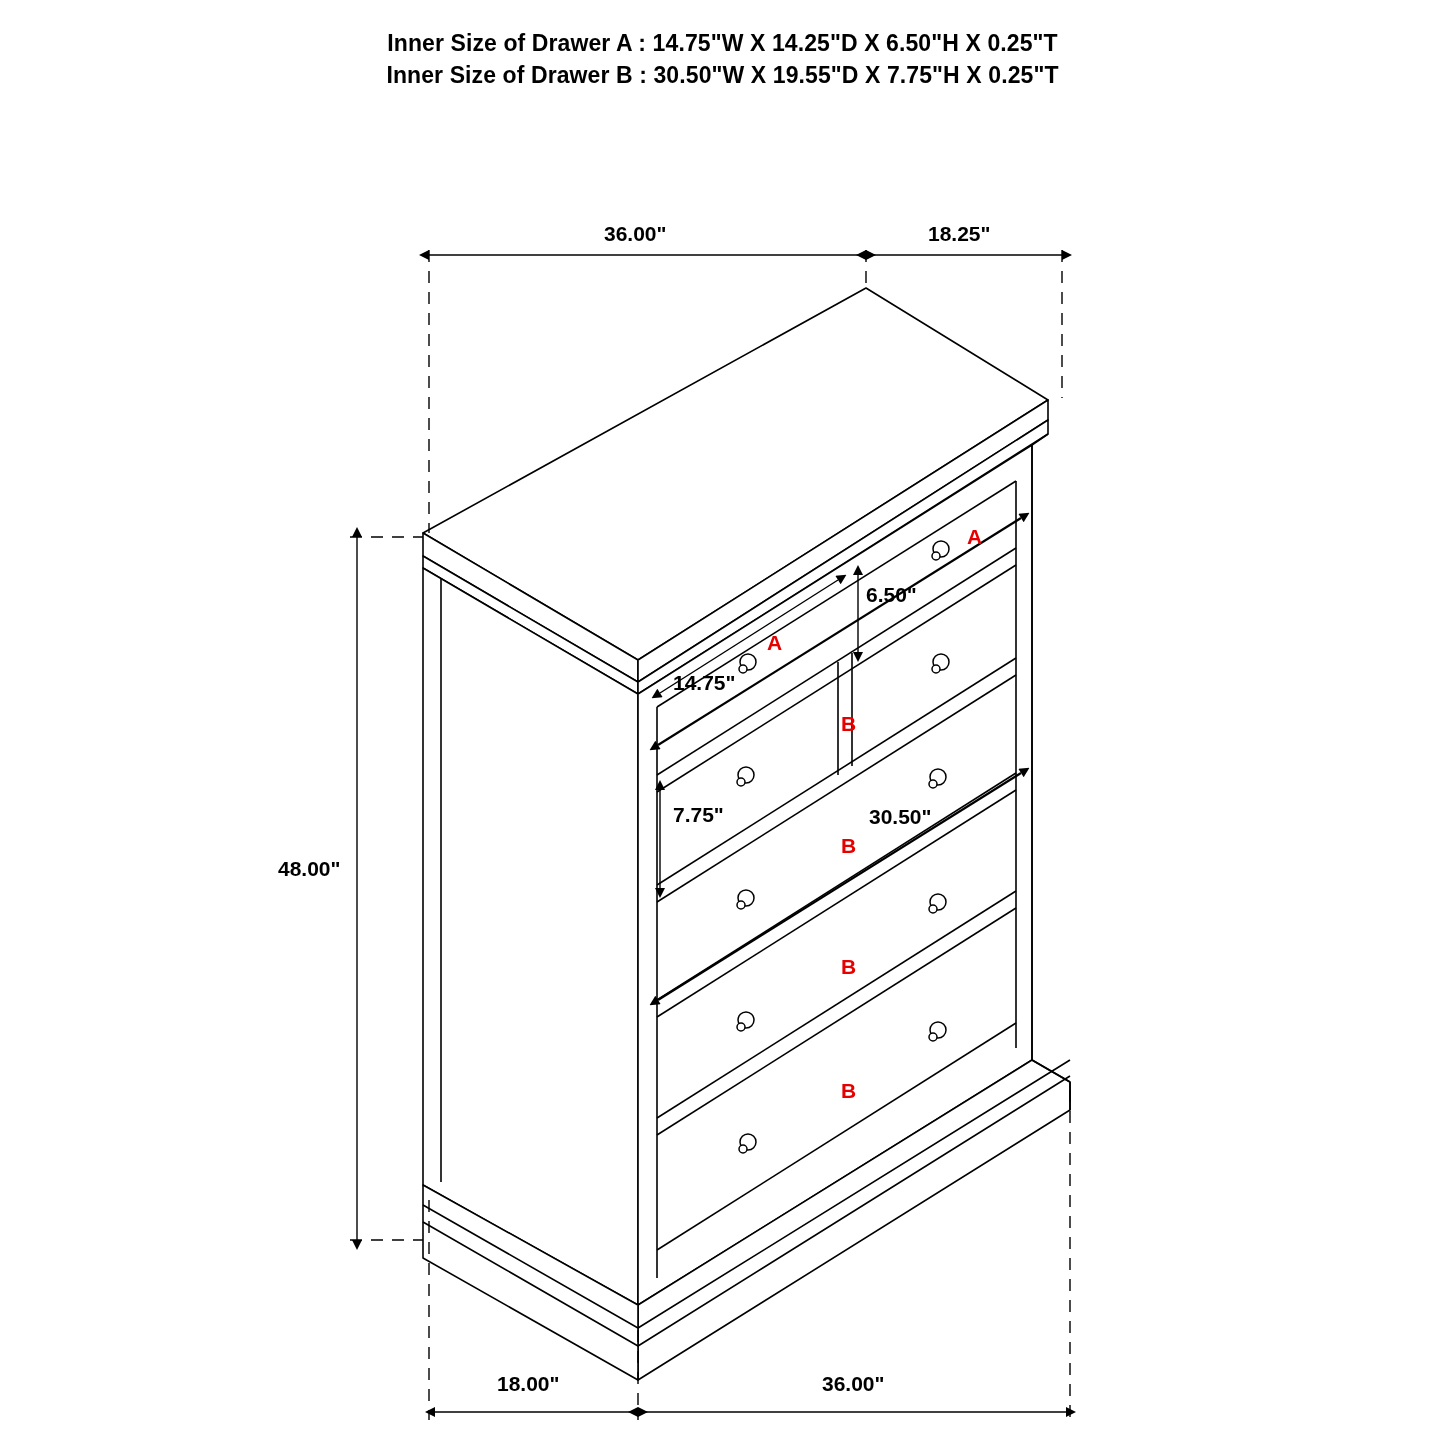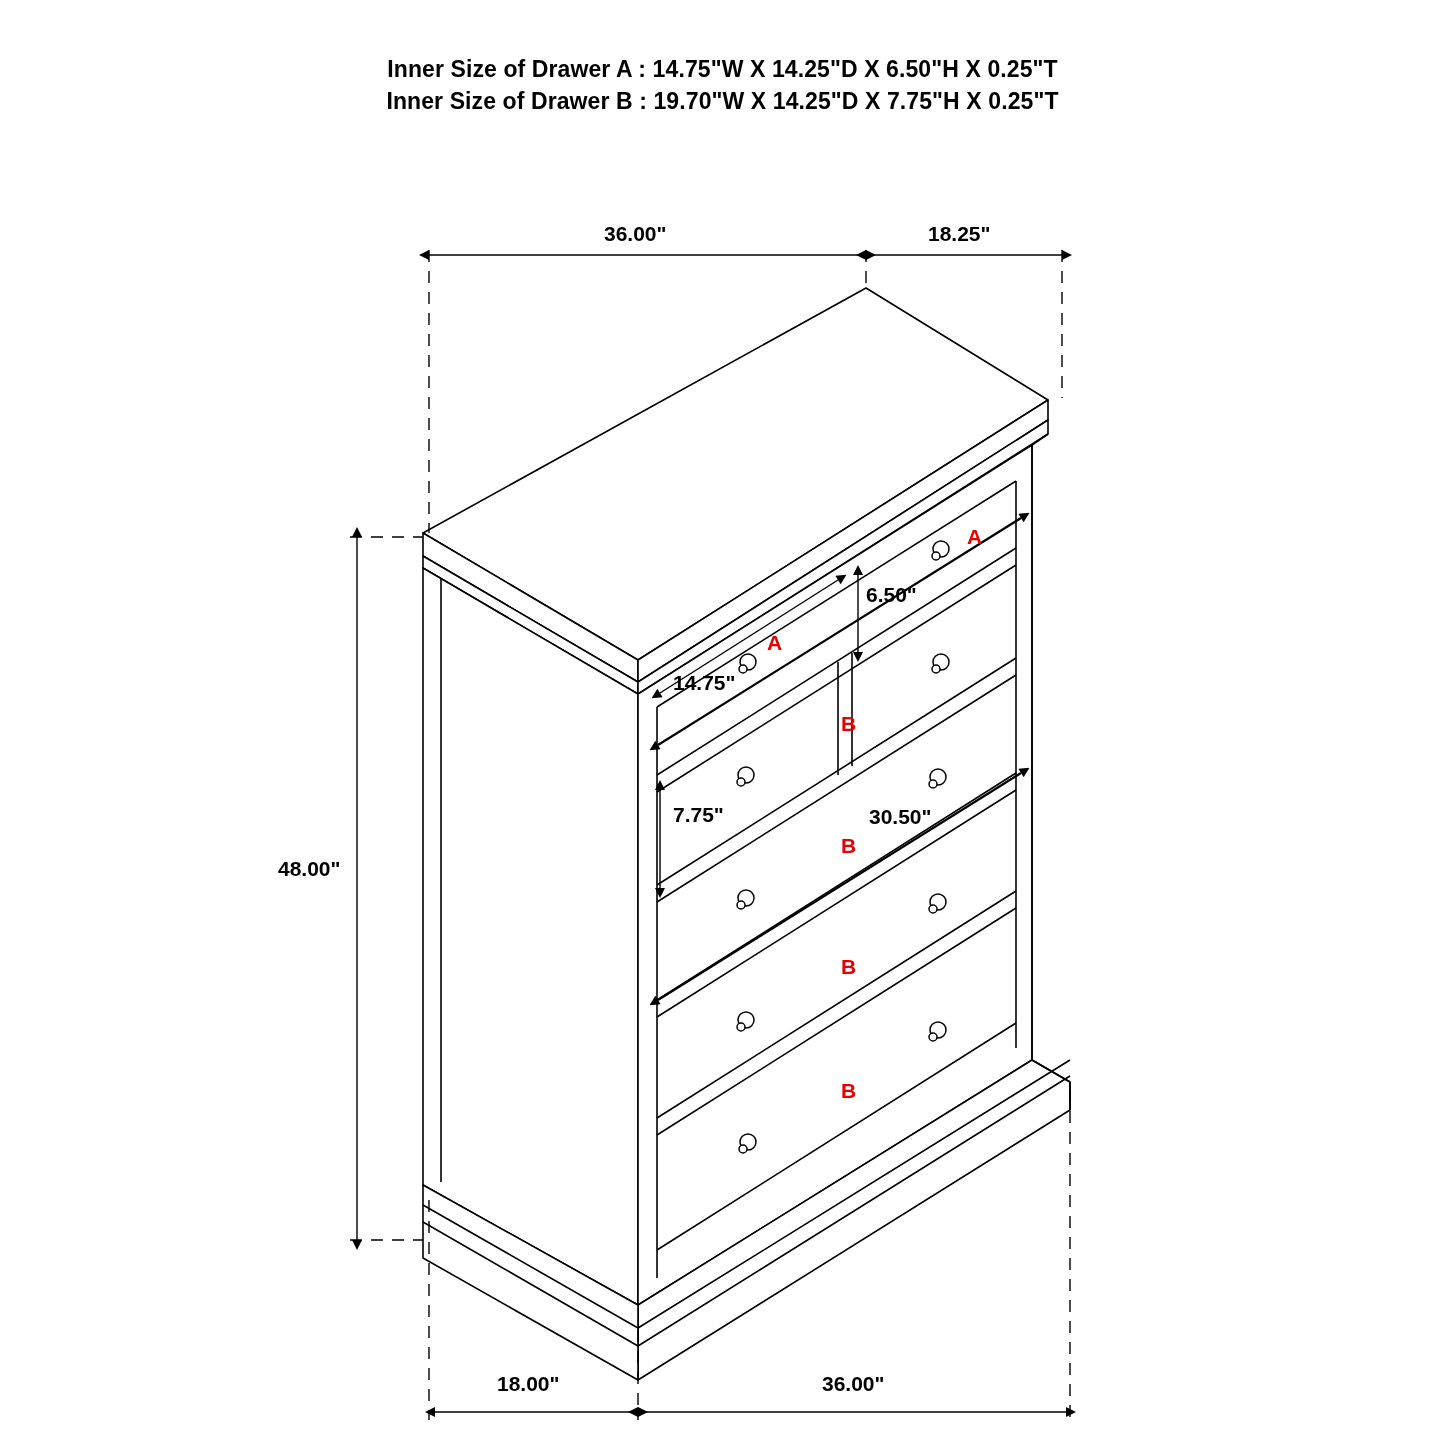--- a/index.html
+++ b/index.html
@@ -17,21 +17,20 @@
   }
   .hdr {
     position: absolute;
     left: 0;
     width: 1445px;
     text-align: center;
     font-weight: bold;
     font-size: 23px;
     color: #000000;
     letter-spacing: 0.1px;
-    margin-top: 26px;
   }
   #hdr-a { top: 30px; }
   #hdr-b { top: 62px; }
 
   svg#art {
     position: absolute;
     left: 0;
     top: 0;
   }
 
@@ -49,21 +48,21 @@
     color: #e60000;
     white-space: nowrap;
   }
 </style>
 </head>
 <body>
 
 <div id="page">
 
   <div class="hdr" id="hdr-a">Inner Size of Drawer A : 14.75"W X 14.25"D X 6.50"H X 0.25"T</div>
-  <div class="hdr" id="hdr-b">Inner Size of Drawer B : 19.70"W X 14.25"D X 7.75"H X 0.25"T</div>
+  <div class="hdr" id="hdr-b">Inner Size of Drawer B : 30.50"W X 19.55"D X 7.75"H X 0.25"T</div>
 
   <svg id="art" width="1445" height="1445" viewBox="0 0 1445 1445">
     <defs>
       <marker id="arrL" markerWidth="12" markerHeight="10" refX="10" refY="5" orient="auto" markerUnits="userSpaceOnUse">
         <path d="M10,0 L0,5 L10,10 z" fill="#000"></path>
       </marker>
       <marker id="arrR" markerWidth="12" markerHeight="10" refX="2" refY="5" orient="auto" markerUnits="userSpaceOnUse">
         <path d="M2,0 L12,5 L2,10 z" fill="#000"></path>
       </marker>
     </defs>

